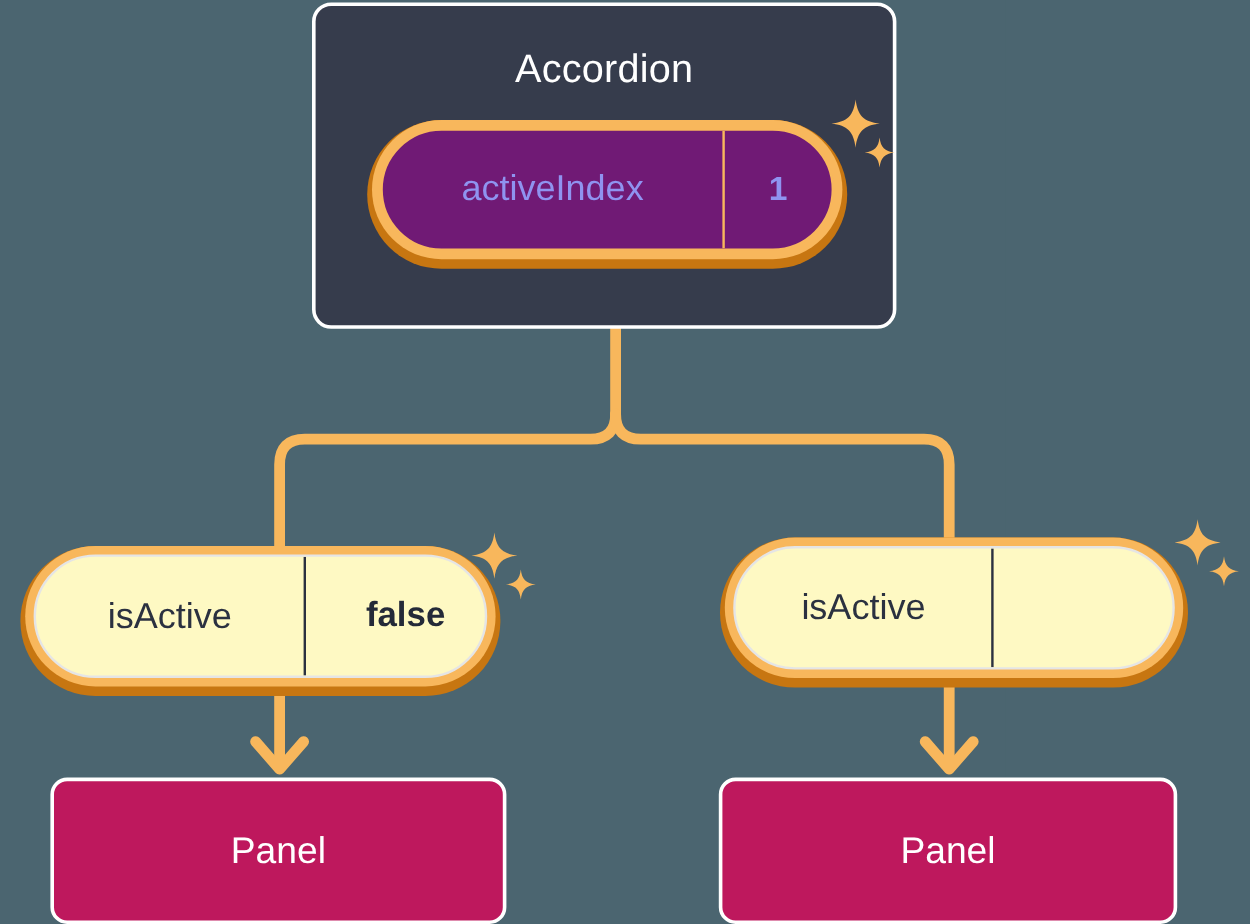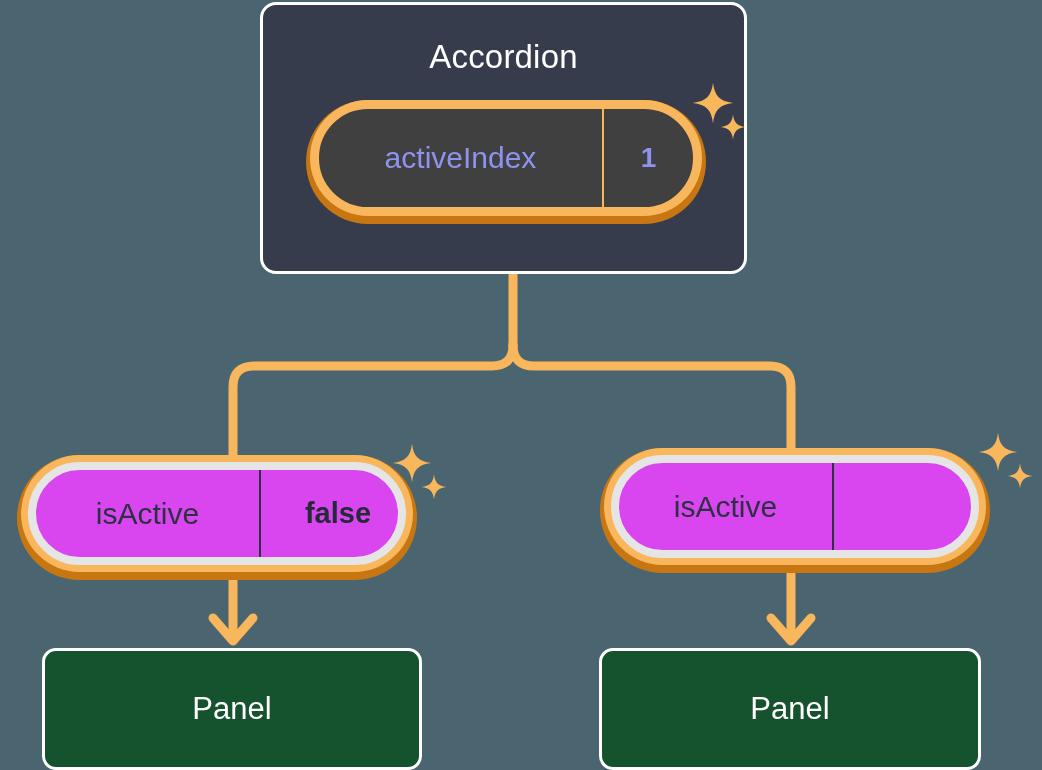--- a/index.html
+++ b/index.html
@@ -52,21 +52,21 @@
     font-size: 33px;
     font-weight: 400;
     letter-spacing: 0.2px;
   }
   #accordion-card .card-title { top: 33px; }
 
   
   .panel-card {
     position: absolute;
     box-sizing: border-box;
-    background: #14532d;
+    background: #be185d;
     border: 3px solid #ffffff;
     border-radius: 14px;
   }
   #panel-left  { left: 42px;  top: 648px; width: 380px; height: 122px; }
   #panel-right { left: 599px; top: 648px; width: 382px; height: 122px; }
   .panel-label {
     position: absolute;
     left: 0; right: 0;
     top: 40px;
     text-align: center;
@@ -112,38 +112,38 @@
   .pill-key, .pill-val {
     display: flex;
     align-items: center;
     justify-content: center;
     box-sizing: border-box;
   }
   .pill-val { font-weight: 700; }
 
   
   .pill-dark .pill-inner {
-    background: #404040;
+    background: #701a75;
     border: 2px solid #f8b75c;
   }
   .pill-dark .pill-key {
     color: #8f93f0;
     font-size: 30px;
     font-weight: 400;
     border-right: 2px solid #f8b75c;
   }
   .pill-dark .pill-val {
     color: #8f93f0;
     font-size: 28px;
   }
 
   
   .pill-purple .pill-inner {
-    background: #d946ef;
-    border: 8px solid #e5e5e5;
+    background: #fef9c3;
+    border: 2px solid #e5e5e5;
   }
   .pill-purple .pill-key {
     color: #2b3140;
     font-size: 30px;
     font-weight: 400;
     border-right: 2px solid #2b3140;
   }
   .pill-purple .pill-val {
     color: #242a38;
     font-size: 29px;

